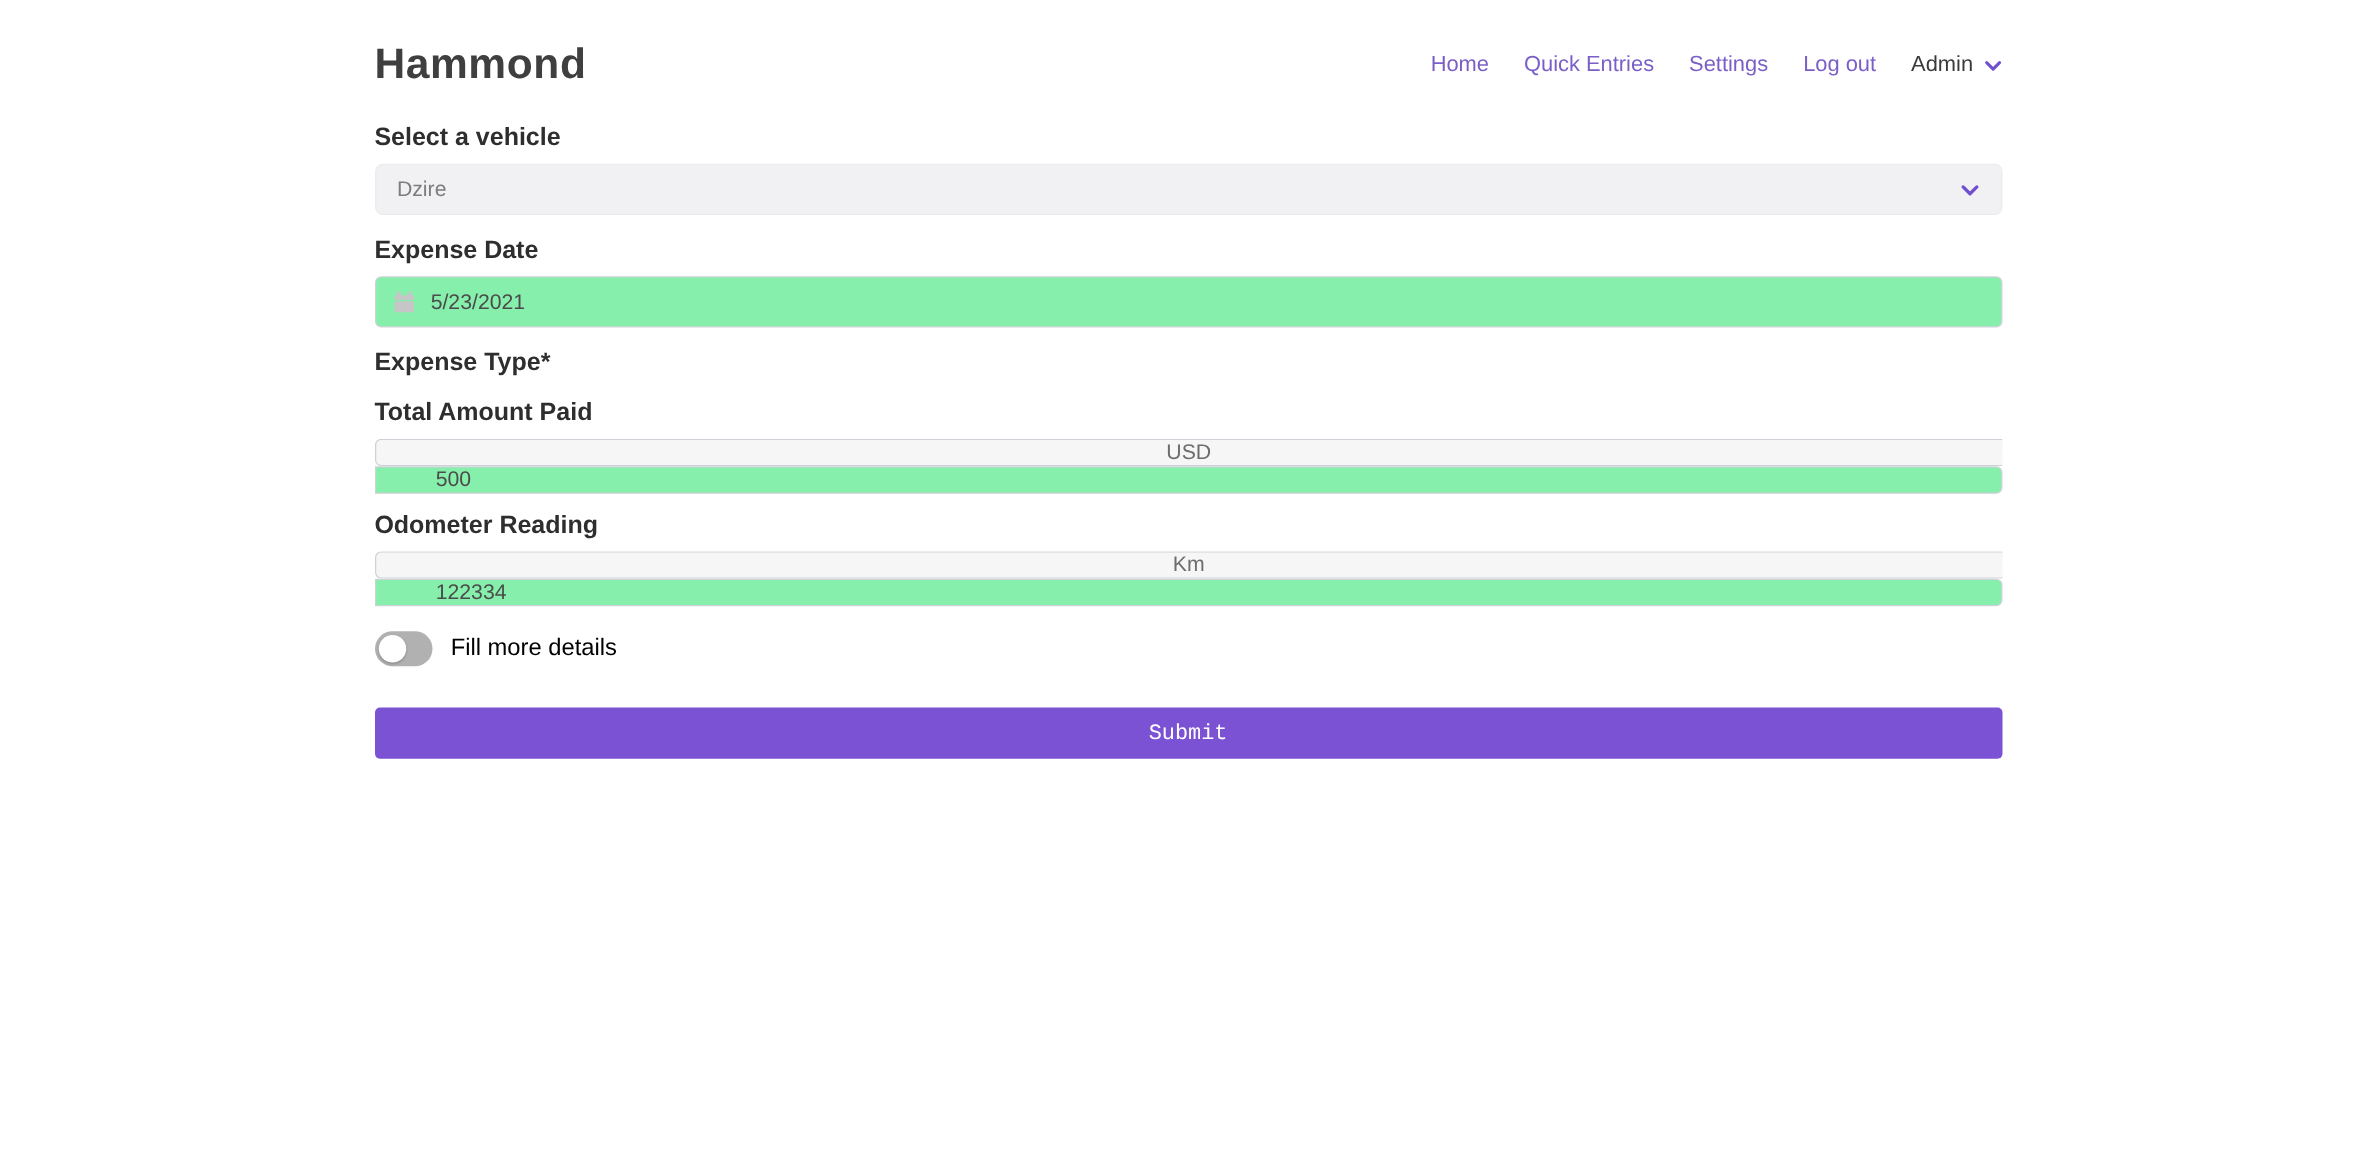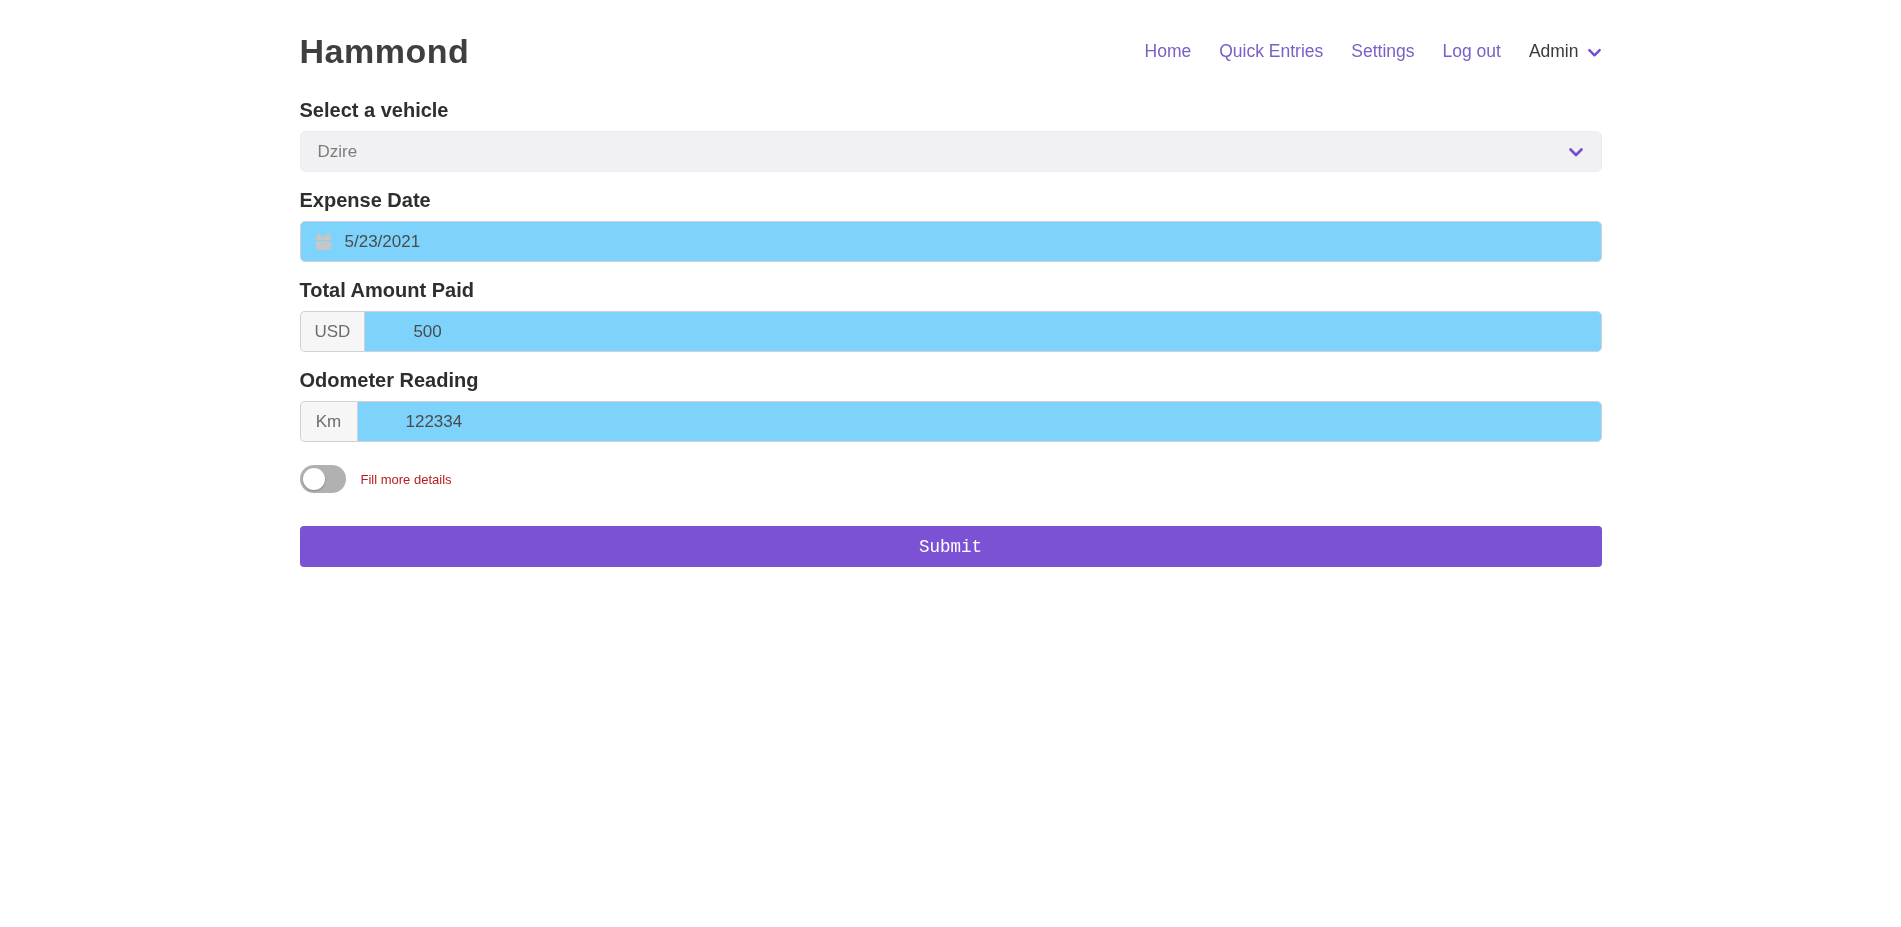--- a/index.html
+++ b/index.html
@@ -58,48 +58,48 @@
   
   .select{
     background:var(--select-bg);border:1px solid #ececef;
     display:flex;align-items:center;justify-content:space-between;
     padding:0 17px;cursor:pointer;border-radius:6px;
   }
   .select-value{color:#7d7d7d;}
   .select .chev{width:16px;height:16px;}
   
   .text-box{
-    border:1px solid var(--input-border);background:#7dd3fc;
+    border:1px solid var(--input-border);background:#86efac;
     display:flex;align-items:center;padding:0 13px;gap:12px;border-radius:5px;
   }
   .text-box input{
     border:none;outline:none;flex:1;font:inherit;font-size:17px;color:var(--input-text);
     background:transparent;height:100%;
   }
   .cal-icon{width:19px;height:19px;flex:0 0 auto;}
   
-  .input-group{display:flex;height:41px;width:100%;}
+  .input-group{display:flex;height:41px;width:100%;flex-direction:column;}
   .addon{
     background:var(--addon-bg);border:1px solid var(--input-border);border-right:none;
     border-radius:5px 0 0 5px;display:flex;align-items:center;justify-content:center;
     padding:0 14px;font-size:17px;color:#6d6d6d;min-width:57px;
   }
   .input-group .text-box{flex:1;border-radius:0 5px 5px 0;padding-left:48px;}
 
   
   .toggle-row{display:flex;align-items:center;gap:15px;margin:23px 0 0 0;}
   .toggle{
     width:46px;height:28px;border-radius:14px;background:var(--toggle-track);
     position:relative;cursor:pointer;flex:0 0 auto;
   }
   .toggle .knob{
     position:absolute;left:3px;top:3px;width:22px;height:22px;border-radius:50%;
     background:#ffffff;box-shadow:0 1px 2px rgba(0,0,0,.25);
   }
-  .toggle-label{font-size:13px;color:#b91c1c;}
+  .toggle-label{font-size:19px;color:#000000;}
 
   
   .submit-btn{
     margin-top:33px;width:100%;height:41px;background:var(--accent);
     color:#ffffff;border:none;border-radius:4px;font-size:17.5px;
     font-family:Liberation Mono, monospace;cursor:pointer;display:block;
   }
 </style>
 </head>
 <body>
@@ -149,20 +149,21 @@
             <rect x="10.4" y="1" width="2.6" height="3.4" rx="0.8" fill="#c6c6c6"></rect>
             <rect x="1.5" y="3.6" width="13" height="3.2" rx="1" fill="#c6c6c6"></rect>
             <rect x="1.5" y="7.6" width="13" height="7.4" rx="1" fill="#c6c6c6"></rect>
           </svg>
         </span>
         <input type="text" value="5/23/2021" style="">
       </div>
     </div>
 
     <div class="field">
+      <label class="field-label">Expense Type*</label>
     </div>
 
     <div class="field">
       <label class="field-label">Total Amount Paid</label>
       <div class="input-group">
         <span class="addon">USD</span>
         <div class="control text-box">
           <input type="text" value="500" style="">
         </div>
       </div>

